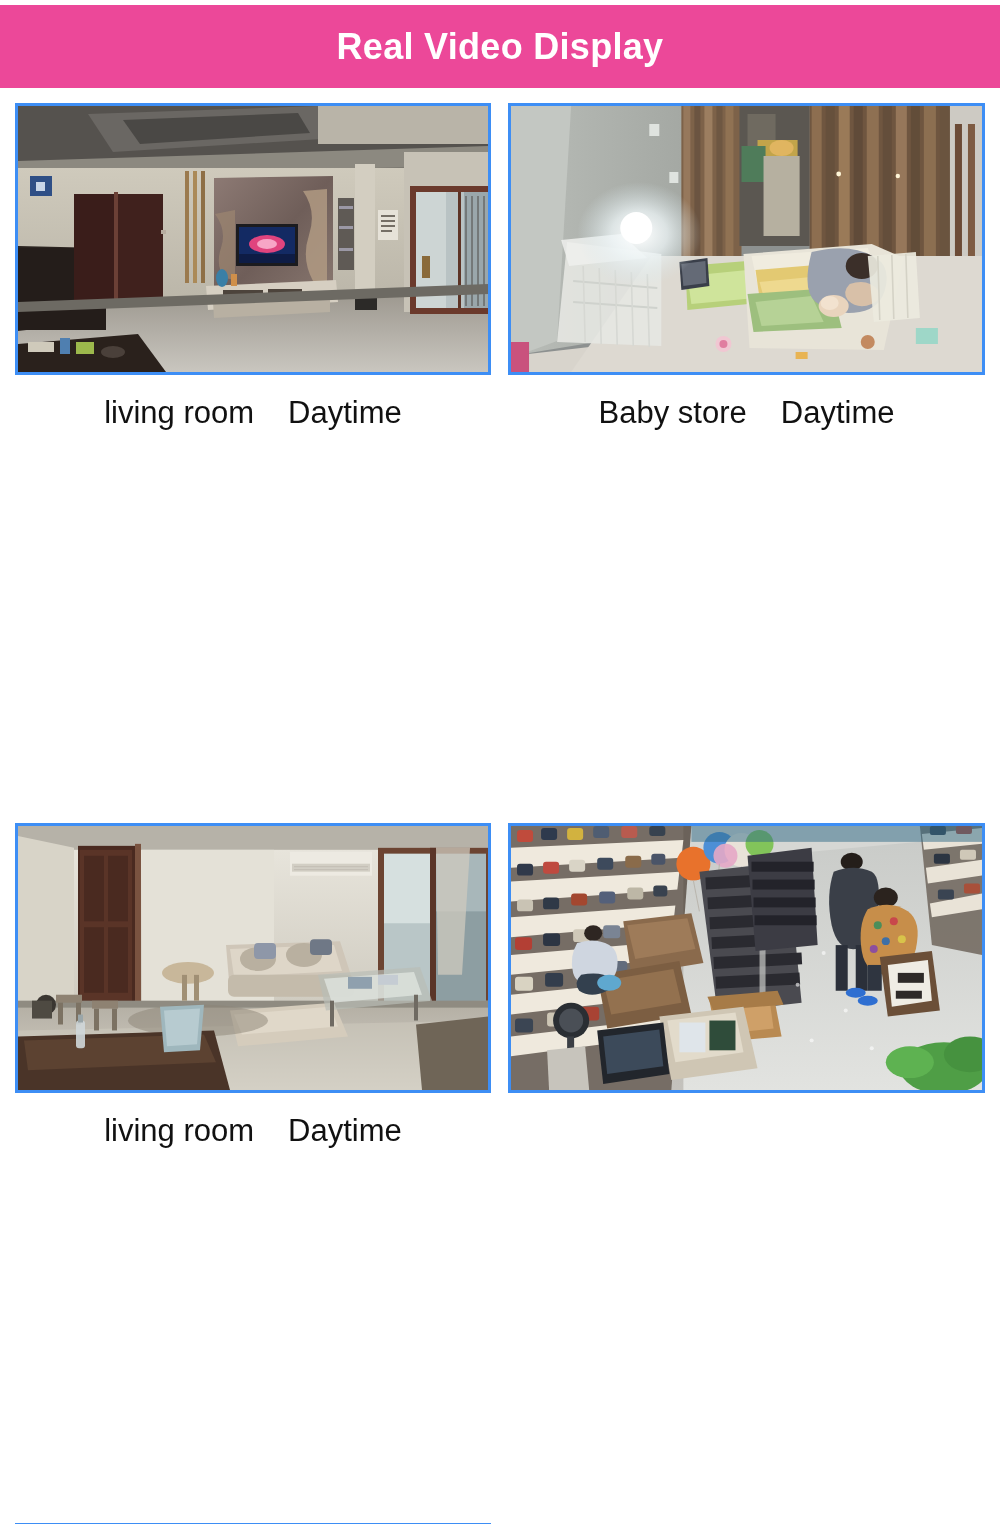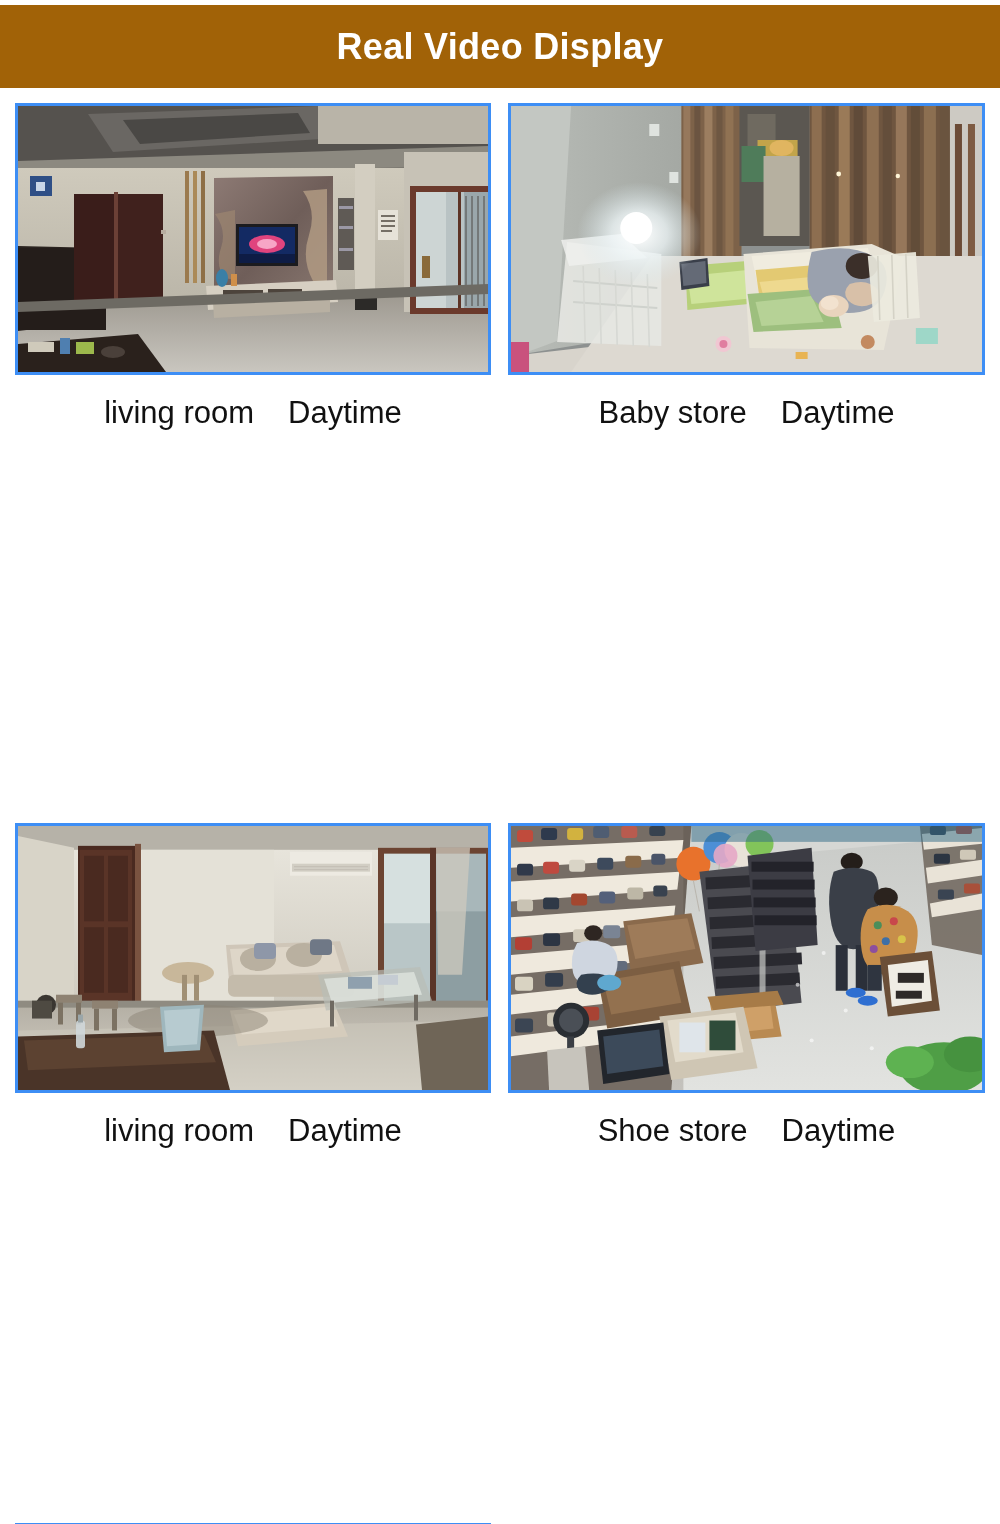--- a/index.html
+++ b/index.html
@@ -7,21 +7,21 @@
     width:1000px; height:1524px;
     background:#ffffff;
     font-family:"Liberation Sans", sans-serif;
     overflow:hidden;
   }
   .page { position:relative; width:1000px; height:1524px; background:#fff; }
 
   
   .banner {
     position:absolute; left:0; top:5px; width:1000px; height:83px;
-    background:#a16207;
+    background:#ec4899;
     display:flex; align-items:center; justify-content:center;
   }
   .banner-title {
     color:#ffffff;
     font-size:36px;
     font-weight:bold;
     letter-spacing:0.3px;
     font-family:"Liberation Sans", sans-serif;
     white-space:nowrap;
   }
@@ -572,23 +572,20 @@
               <circle cx="312" cy="128" r="2"></circle>
               <circle cx="286" cy="160" r="2"></circle>
               <circle cx="334" cy="186" r="2"></circle>
               <circle cx="300" cy="216" r="2"></circle>
               <circle cx="360" cy="224" r="2"></circle>
             </g>
 
             <rect x="180" y="0" width="290" height="16" fill="#2d6a85" opacity="0.5"></rect>
           </svg>
         </div>
-        <div class="caption" style="top:290px;">
-          <span>Shoe store</span><span class="cap-gap"></span><span>Daytime</span>
-        </div>
       </div>
     </div>
 
     <div class="row" style="height:350px;">
 
       <div class="cell" style="left:15px; top:725px; width:476px;">
         <div class="shot" style="width:476px; height:272px;">
           
         </div>
 

